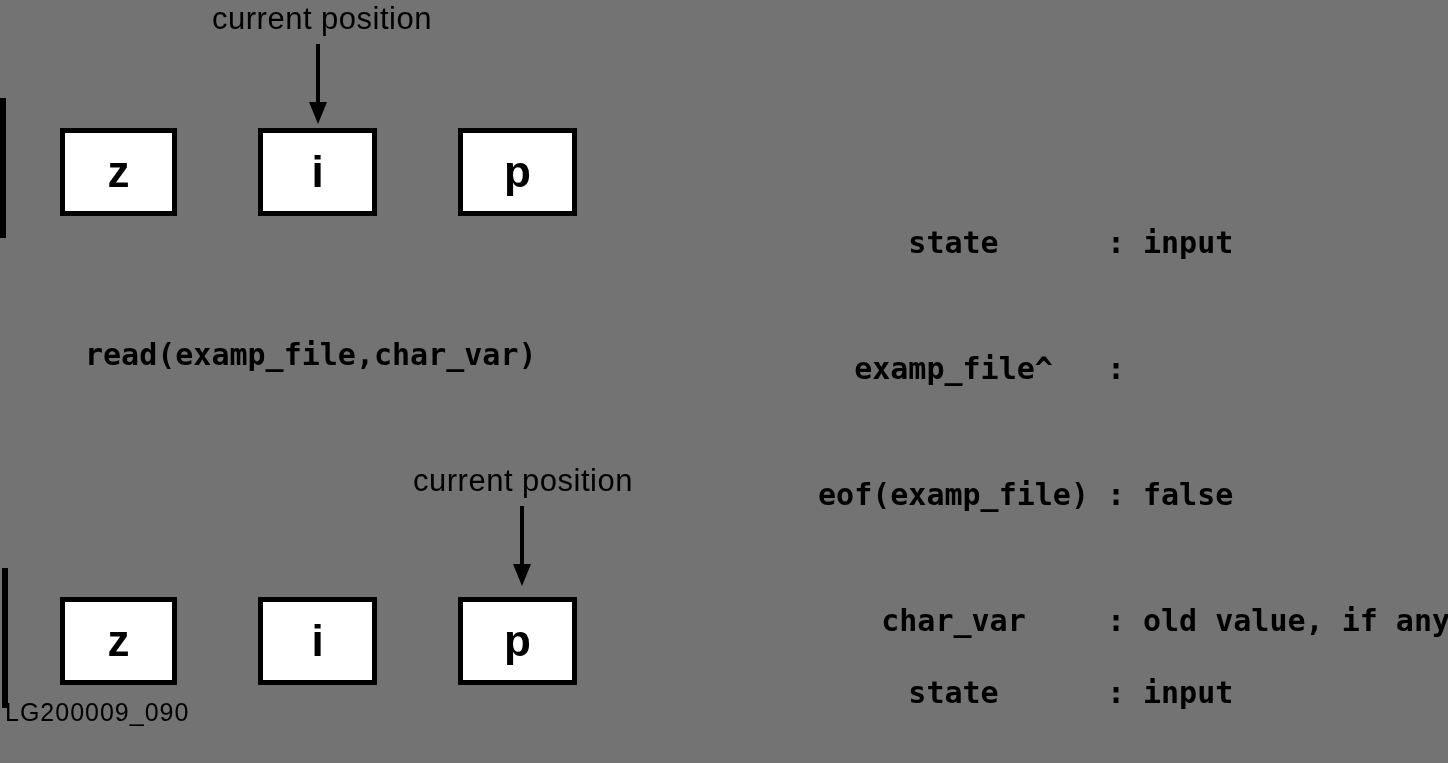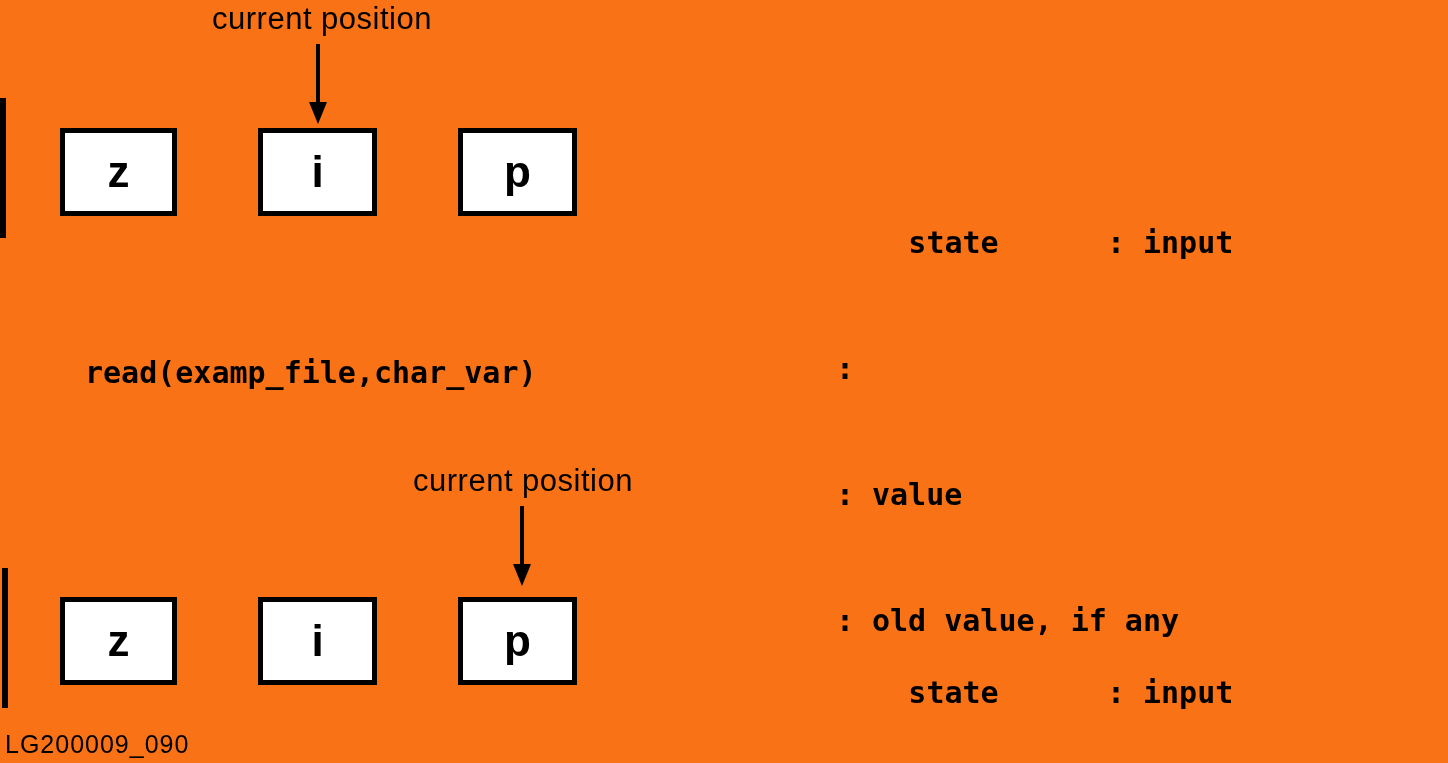--- a/index.html
+++ b/index.html
@@ -1,19 +1,19 @@
 <!DOCTYPE html>
 <html><head>
 <meta charset="utf-8">
 <style>
   html,body{margin:0;padding:0;background:#ffffff;}
   .page{
     position:relative;
     width:1448px;height:763px;
-    background:#f97316;
+    background:#737373;
     color:#000000;
     overflow:hidden;
     font-family:"Liberation Sans", sans-serif;
   }
   
   .pos-label{
     position:absolute;
     width:264px;
     text-align:center;
     font:500 31px/33px "Liberation Sans", sans-serif;
@@ -62,29 +62,29 @@
     color:#000;
   }
   .stateblock.p1{top:138px;}
   .stateblock.p2{top:588px;}
   .srow{display:flex;}
   .slbl{width:271px;text-align:center;}
   .ssep{width:54px;text-align:center;}
   
   .op{
     position:absolute;
-    left:85px;top:352px;
+    left:85px;top:334px;
     font:700 30px/42px "DejaVu Sans Mono", monospace;
     white-space:pre;
     color:#000;
   }
   
   .caption{
     position:absolute;
-    left:5px;top:730px;
+    left:5px;top:698px;
     font:400 25px "Liberation Sans", sans-serif;
     letter-spacing:1px;
     color:#000;
   }
 </style>
 </head>
 <body>
 
 <div class="page">
 
@@ -99,27 +99,27 @@
 
   <div class="cell r1 c1">z</div>
   <div class="cell r1 c2">i</div>
   <div class="cell r1 c3">p</div>
 
   <div class="stateblock p1">
     <div class="srow">
       <span class="slbl">state</span><span class="ssep">:</span><span class="sval">input</span>
     </div>
     <div class="srow">
-      <span class="ssep">:</span>
+      <span class="slbl">examp_file^</span><span class="ssep">:</span>
     </div>
     <div class="srow">
-      <span class="ssep">:</span><span class="sval">value</span>
+      <span class="slbl">eof(examp_file)</span><span class="ssep">:</span><span class="sval">false</span>
     </div>
     <div class="srow">
-      <span class="ssep">:</span><span class="sval">old value, if any</span>
+      <span class="slbl">char_var</span><span class="ssep">:</span><span class="sval">old value, if any</span>
     </div>
   </div>
 
   <div class="op">read(examp_file,char_var)</div>
 
   <div class="pos-label p2">current position</div>
 
   <div class="arrow p2">
     <div class="stem"></div>
     <div class="head"></div>

